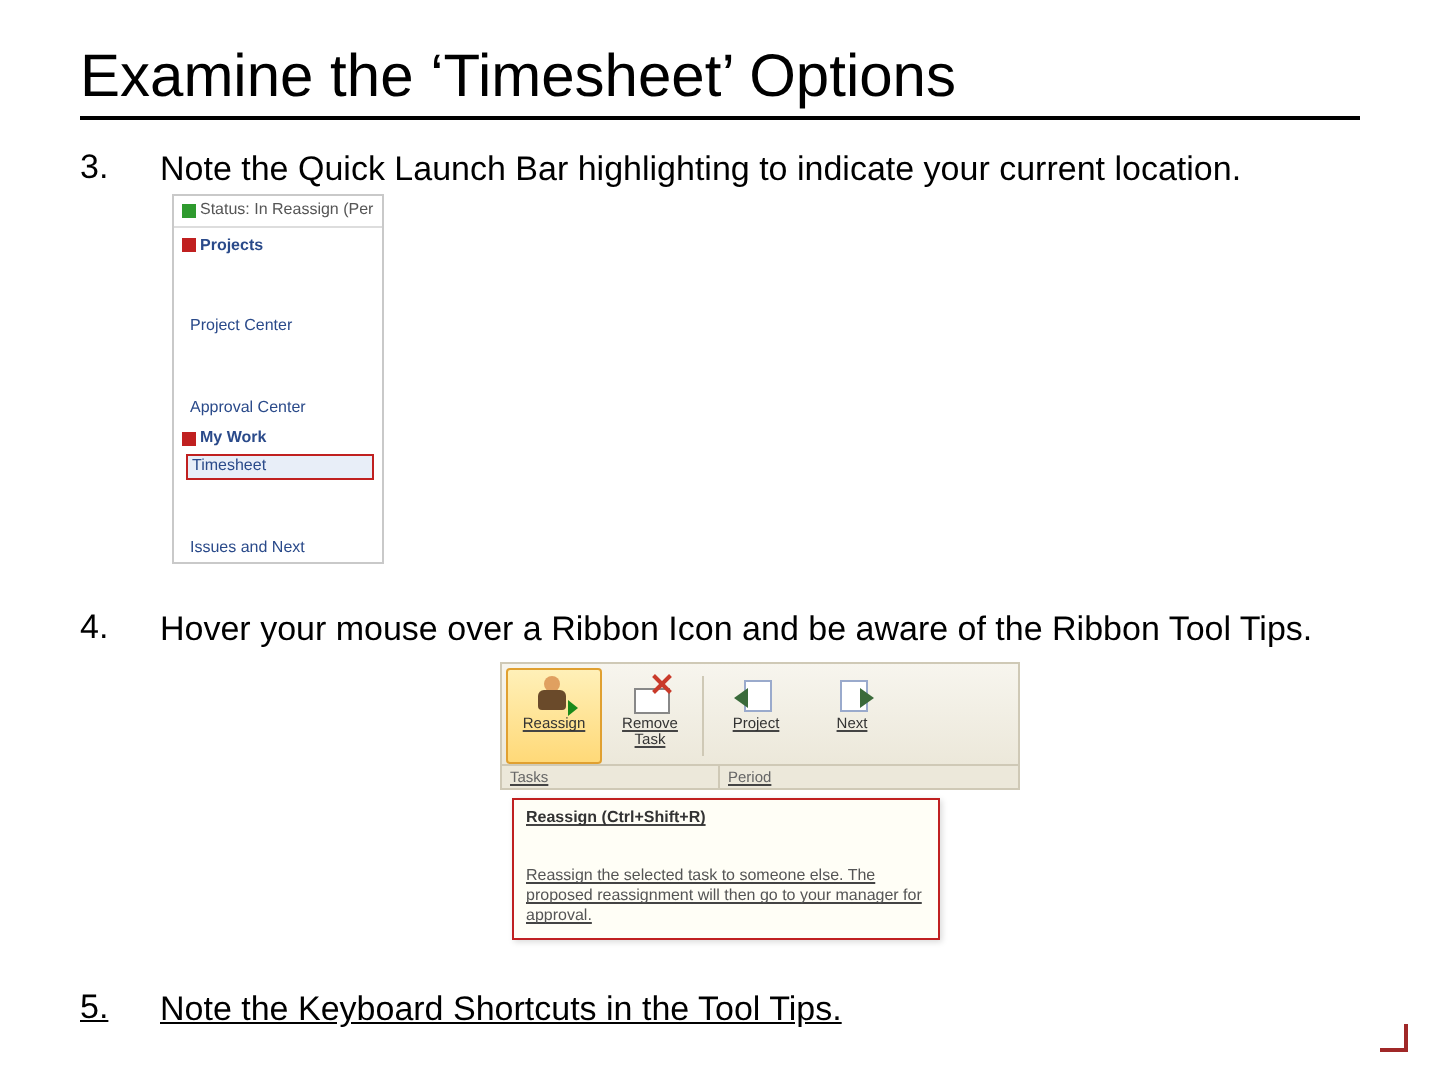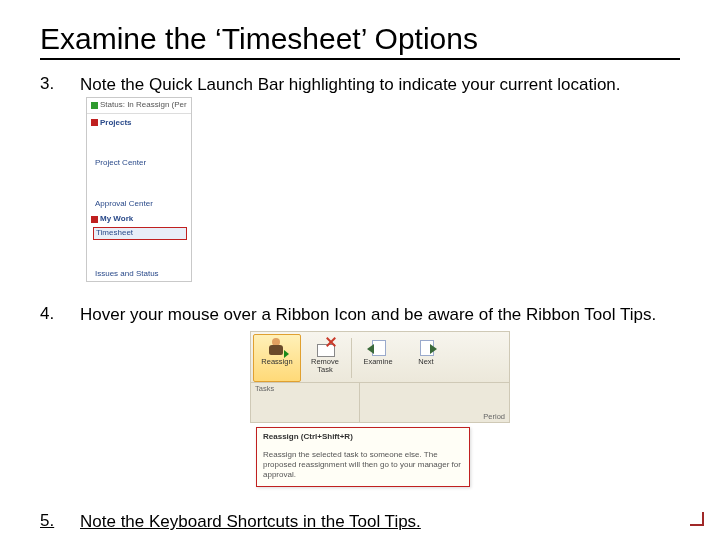--- a/index.html
+++ b/index.html
@@ -95,20 +95,21 @@
     color: #2a4a8a;
   }
 
   
   .ribbon-wrap {
     width: 260px;
     margin: 6px auto 0 auto;
     font-family: "Segoe UI", Tahoma, sans-serif;
     font-size: 8px;
     color: #444;
+    text-decoration: underline;
   }
   .ribbon {
     background: linear-gradient(#f7f5ee, #ece8da);
     border: 1px solid #cfc9b6;
     display: flex;
     align-items: stretch;
     height: 48px;
     padding: 2px 2px 0 2px;
   }
   .rbtn {
@@ -150,40 +151,39 @@
     font-size: 7.5px;
     color: #666;
   }
   .groups span:first-child {
     width: 100px;
     padding: 1px 4px;
     border-right: 1px solid #cfc9b6;
   }
   .groups span:last-child {
     flex: 1;
-    text-align: right;
+    text-align: left;
     padding: 1px 4px;
-    margin-top: 28px;
   }
   .tooltip-box {
     margin-top: 4px;
     margin-left: 6px;
     width: 200px;
     border: 1.5px solid #c02020;
     background: #fffef6;
     padding: 4px 6px 6px 6px;
     font-size: 8px;
     color: #555;
     line-height: 1.25;
     box-shadow: 1px 1px 3px rgba(0,0,0,0.15);
   }
   .tooltip-box .tt-title {
     font-weight: bold;
     color: #333;
-    margin-bottom: 8px;
+    margin-bottom: 19px;
   }
 
   
   .ic-person {
     position: relative;
   }
   .ic-person::before {
     content: "";
     position: absolute;
     left: 6px; top: 1px;
@@ -281,21 +281,21 @@
         <span style="display:inline-block; vertical-align:top;">
           <span class="ql">
             <div class="hdr">
               <span class="sq g"></span><span>Status: In Reassign (Per</span>
             </div>
             <div class="sec"><span class="sq r"></span><span>Projects</span></div>
             <div class="item">Project Center</div>
             <div class="item">Approval Center</div>
             <div class="sec"><span class="sq r"></span><span>My Work</span></div>
             <span class="sel">Timesheet</span>
-            <div class="item">Issues and Status</div>
+            <div class="item">Issues and Next</div>
           </span>
         </span>
       </div>
     </div>
 
     <div class="step step-4">
       <div class="step-num">4.</div>
       <div class="step-body">
         <span>Hover your mouse over a Ribbon Icon and be aware of the Ribbon Tool Tips.</span>
 
@@ -312,21 +312,21 @@
                   <span class="x"></span>
                 </div>
               <div class="lbl">Remove Task</div>
             </div>
             <div class="sep"></div>
             <div class="rbtn">
               <div class="icon ic-arrow prev">
                   <span class="page"></span>
                   <span class="arr"></span>
                 </div>
-              <div class="lbl">Examine</div>
+              <div class="lbl">Project</div>
             </div>
             <div class="rbtn">
               <div class="icon ic-arrow next">
                   <span class="page"></span>
                   <span class="arr"></span>
                 </div>
               <div class="lbl">Next</div>
             </div>
           </div>
           <div class="groups">

